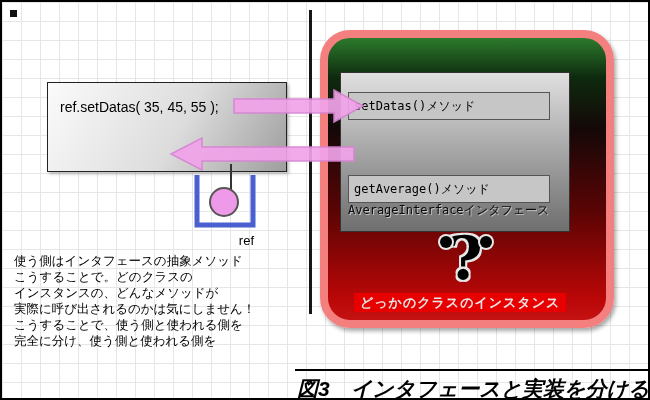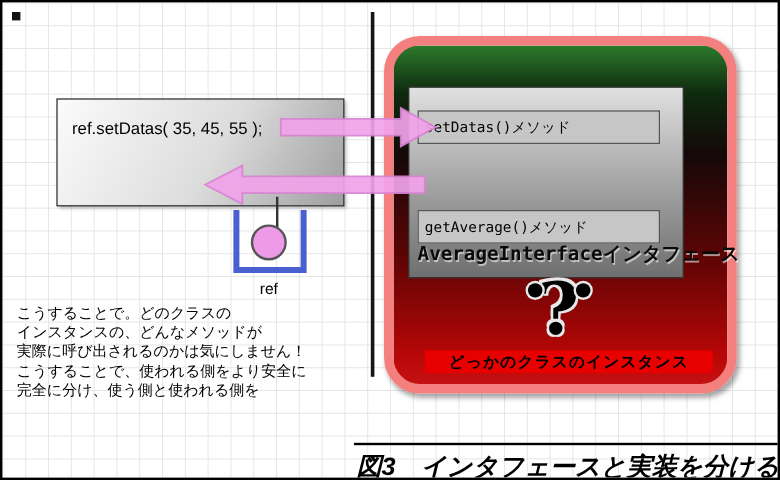--- a/index.html
+++ b/index.html
@@ -24,21 +24,21 @@
     border:1px solid #222;
     background:linear-gradient(120deg,#fbfbfb 0%,#dcdcdc 55%,#9e9e9e 100%);
     box-shadow:2px 2px 3px rgba(0,0,0,0.25);
     padding:16px 0 0 12px; z-index:2;
   }
   .code-line { font-size:14px; color:#000; white-space:nowrap; }
   .code-line.first { margin-bottom:29px; }
 
   .arrows { position:absolute; left:0; top:0; z-index:5; pointer-events:none; }
 
-  .ref-label { position:absolute; left:192px; top:231px; width:60px; text-align:center;
+  .ref-label { position:absolute; left:192px; top:231px; width:60px; text-align:right;
     font-size:13px; color:#000; z-index:6; }
 
   .instance-box {
     position:absolute; left:318px; top:28px; width:294px; height:298px;
     border:8px solid #f47f7f; border-radius:30px;
     background:linear-gradient(to bottom,#2c7a2c 0%,#0e2a0e 14%,#140808 32%,#5c0404 62%,#b90707 92%,#c41111 100%);
     box-shadow:2px 3px 4px rgba(0,0,0,0.35);
     z-index:2;
   }
 
@@ -54,38 +54,38 @@
     font-family:"DejaVu Sans Mono","Liberation Mono",monospace;
     font-size:12px; color:#000; line-height:26px; padding-left:5px;
     z-index:4; white-space:nowrap; overflow:hidden;
   }
   .method-1 { top:90px; }
   .method-2 { top:138px;margin-top:35px; }
 
   .interface-label {
     position:absolute; left:346px; top:200px; z-index:4;
     font-family:"DejaVu Sans Mono","Liberation Mono",monospace;
-    font-size:16px; font-weight:bold; color:#0a0a0a;
+    font-size:12px; font-weight:normal; color:#0a0a0a;
     text-shadow:1px 1px 0 rgba(255,255,255,0.55);
   }
 
   .question-mark {
     position:absolute; left:408px; top:226px; width:110px; text-align:center;
     font-family:"DejaVu Serif","Liberation Serif",serif;
     font-size:60px; font-weight:bold; color:#000; z-index:4; line-height:1;
     text-shadow:-2px -2px 0 #e8e8e8, 2px -2px 0 #e8e8e8, -2px 2px 0 #e8e8e8, 2px 2px 0 #e8e8e8;
   }
   .qm-dot { position:absolute; width:12px; height:12px; border-radius:50%;
     background:#000; box-shadow:0 0 0 2px #e8e8e8; z-index:4; }
   .qm-dot.left  { left:438px; top:234px; }
   .qm-dot.right { left:478px; top:234px; }
 
   .instance-label { position:absolute; left:352px; top:291px; z-index:4; }
-  .instance-label span { background:#e80000; color:#000000; font-size:13px; font-weight:bold;
-    padding:2px 20px; letter-spacing:1px; white-space:nowrap; }
+  .instance-label span { background:#e80000; color:#e5e5e5; font-size:13px; font-weight:bold;
+    padding:2px 6px; letter-spacing:1px; white-space:nowrap; }
 
   .description { position:absolute; left:12px; top:251px; width:290px;
     font-size:12.5px; line-height:16px; color:#000; z-index:2; }
 
   .caption-rule { position:absolute; left:293px; top:367px; width:355px; height:2px; background:#000; }
   .caption { position:absolute; left:295px; top:373px; width:350px; text-align:right;
     font-size:21px; font-weight:bold; font-style:italic; color:#000; white-space:nowrap; }
 </style>
 </head>
 <body>
@@ -117,23 +117,24 @@
     <polygon points="232,97 332,97 332,88 361,104 332,120 332,111 232,111" stroke-width="1.5" opacity="0.92" fill="#f1a3ea" stroke="#d883d3"></polygon>
     <polygon points="352,145 200,145 200,136 169,152 200,168 200,159 352,159" stroke-width="1.5" opacity="0.92" fill="#f1a3ea" stroke="#d883d3"></polygon>
     <line x1="229" y1="162" x2="229" y2="190" stroke="#333" stroke-width="2"></line>
     <path d="M195 173 L195 223 L251 223 L251 173" fill="none" stroke-width="5" stroke="#4a5fd0"></path>
     <circle cx="222" cy="200" r="14" stroke="#555" stroke-width="2" fill="#ee9ae8"></circle>
   </svg>
 
   <div class="ref-label">ref</div>
 
   <div class="description">
+    <div>使う側はインタフェースの抽象メソッド</div>
     <div>こうすることで。どのクラスの</div>
     <div>インスタンスの、どんなメソッドが</div>
     <div>実際に呼び出されるのかは気にしません！</div>
-    <div>こうすることで、使われる側をより安全に</div>
+    <div>こうすることで、使う側と使われる側を</div>
     <div>完全に分け、使う側と使われる側を</div>
   </div>
 
   <div class="caption-rule"></div>
   <div class="caption">図3　インタフェースと実装を分ける</div>
 
 </div>
 
 </body></html>

